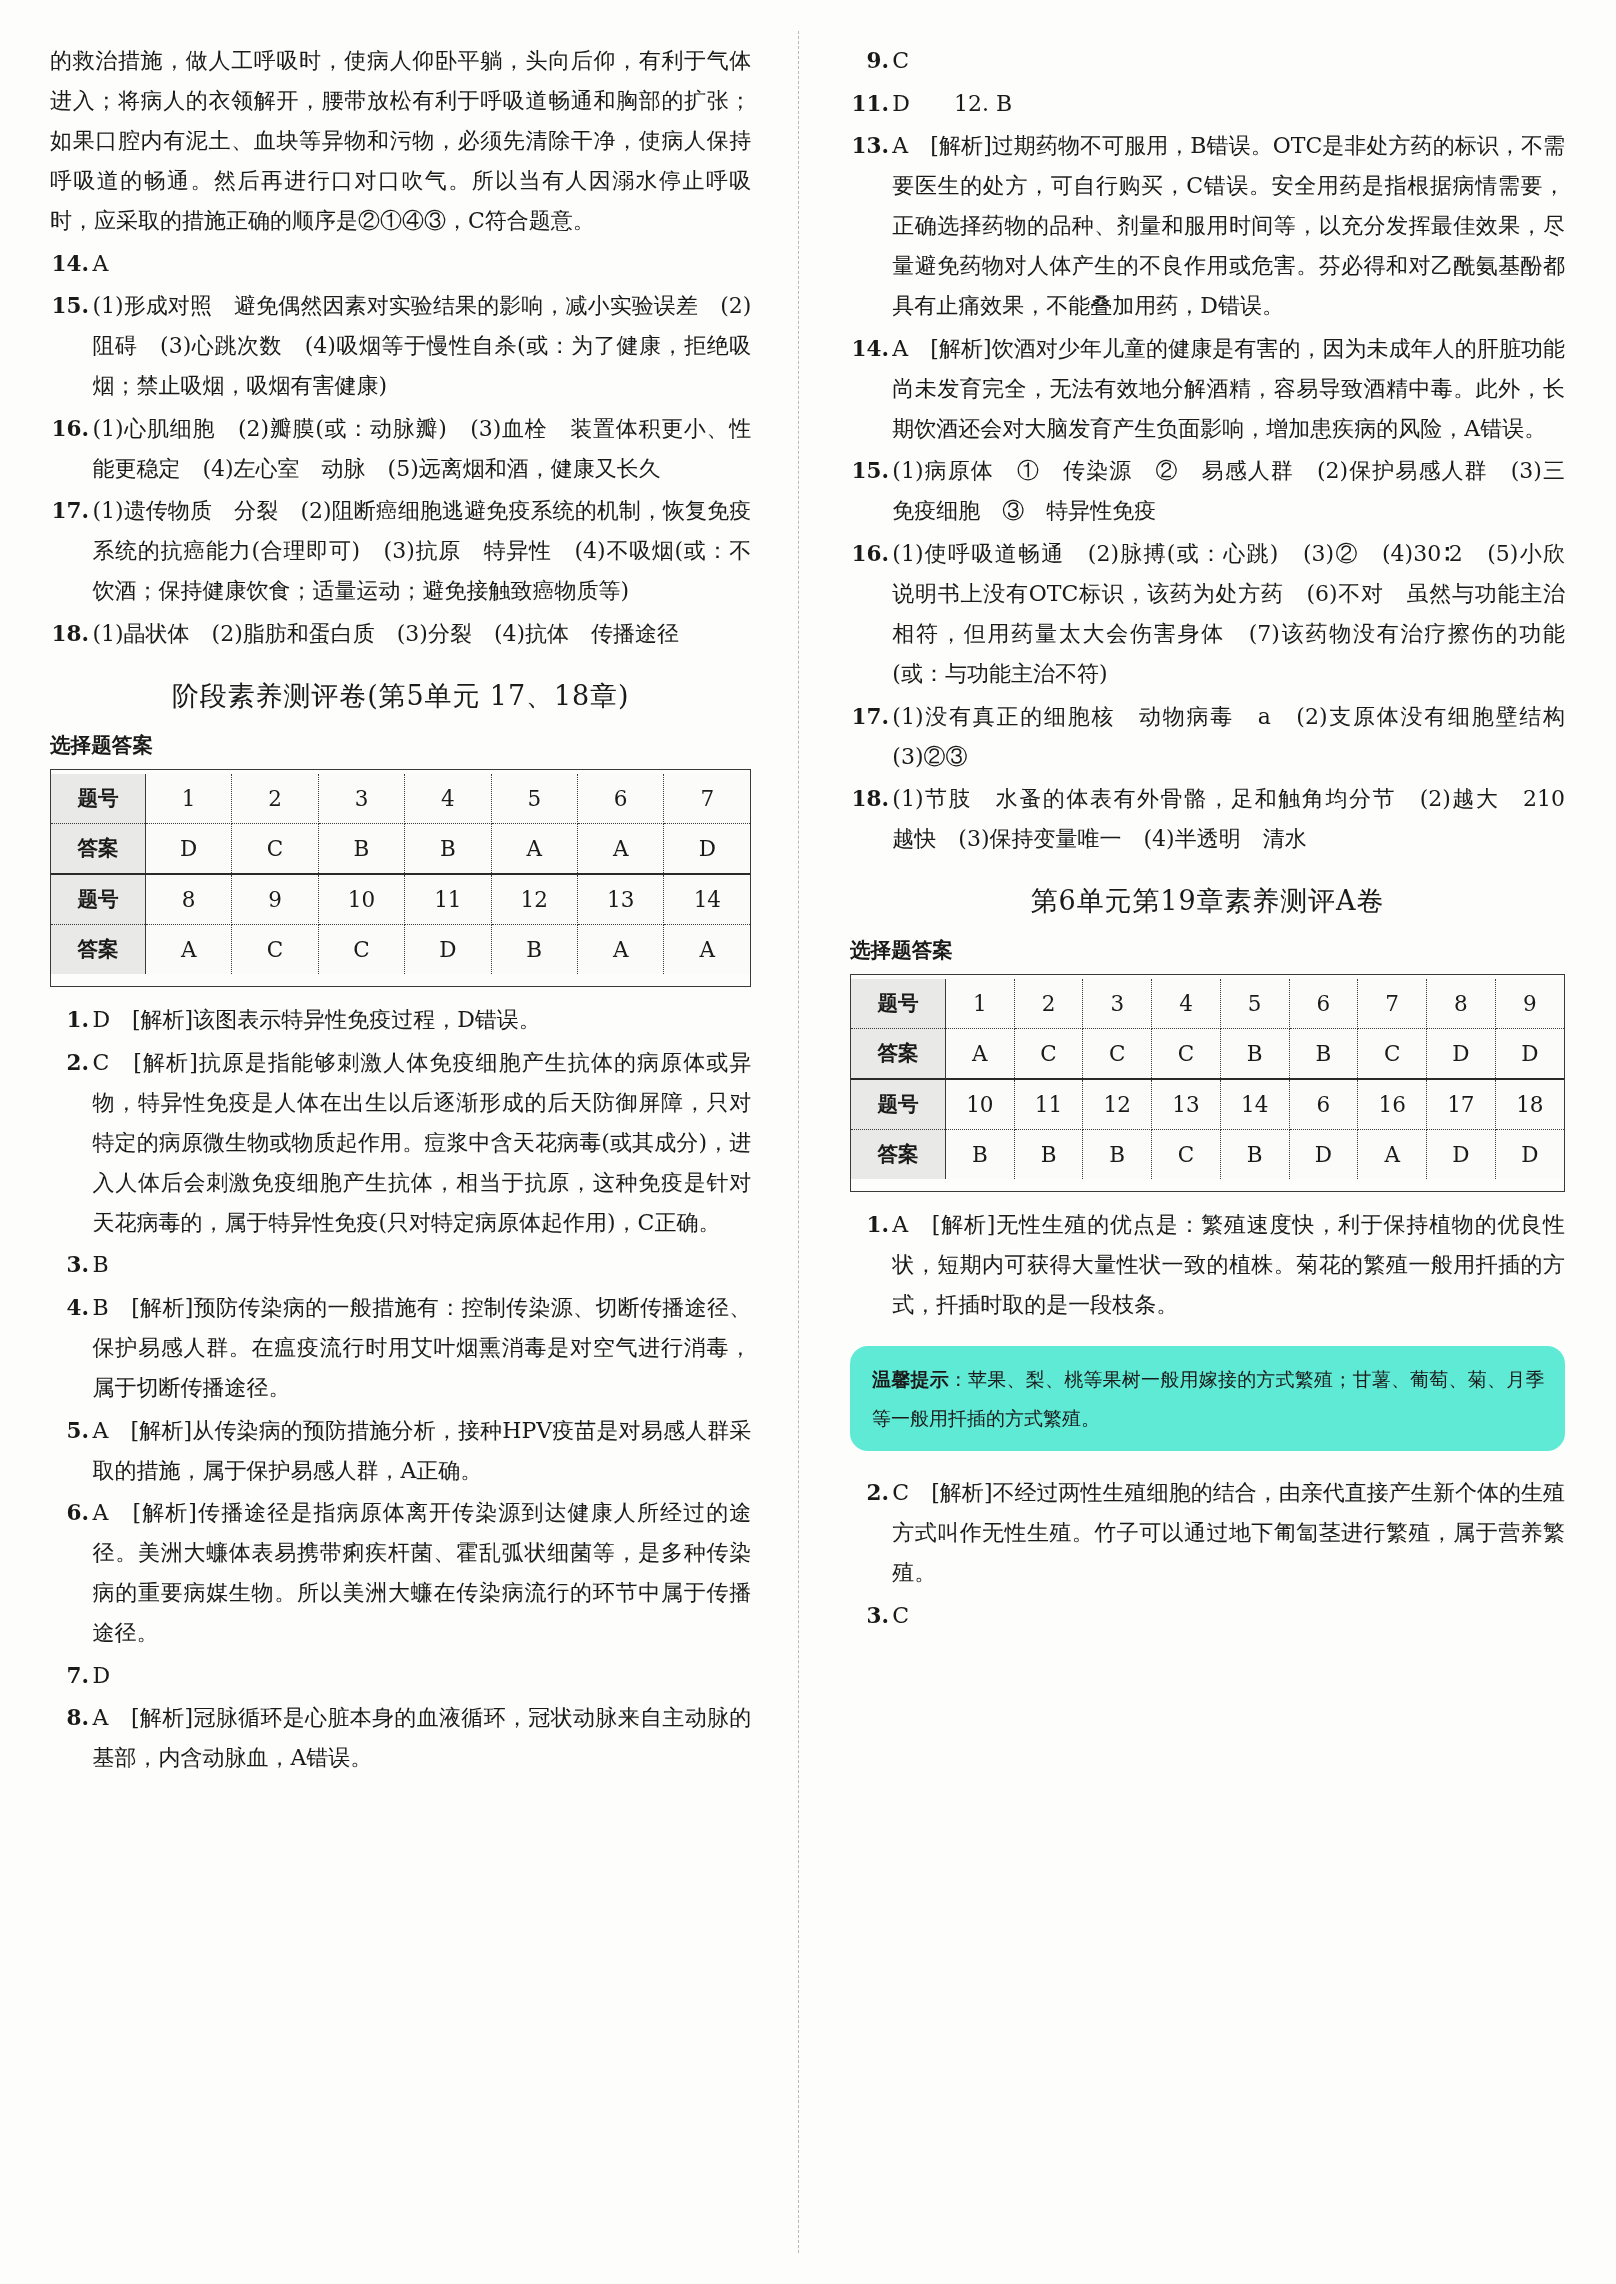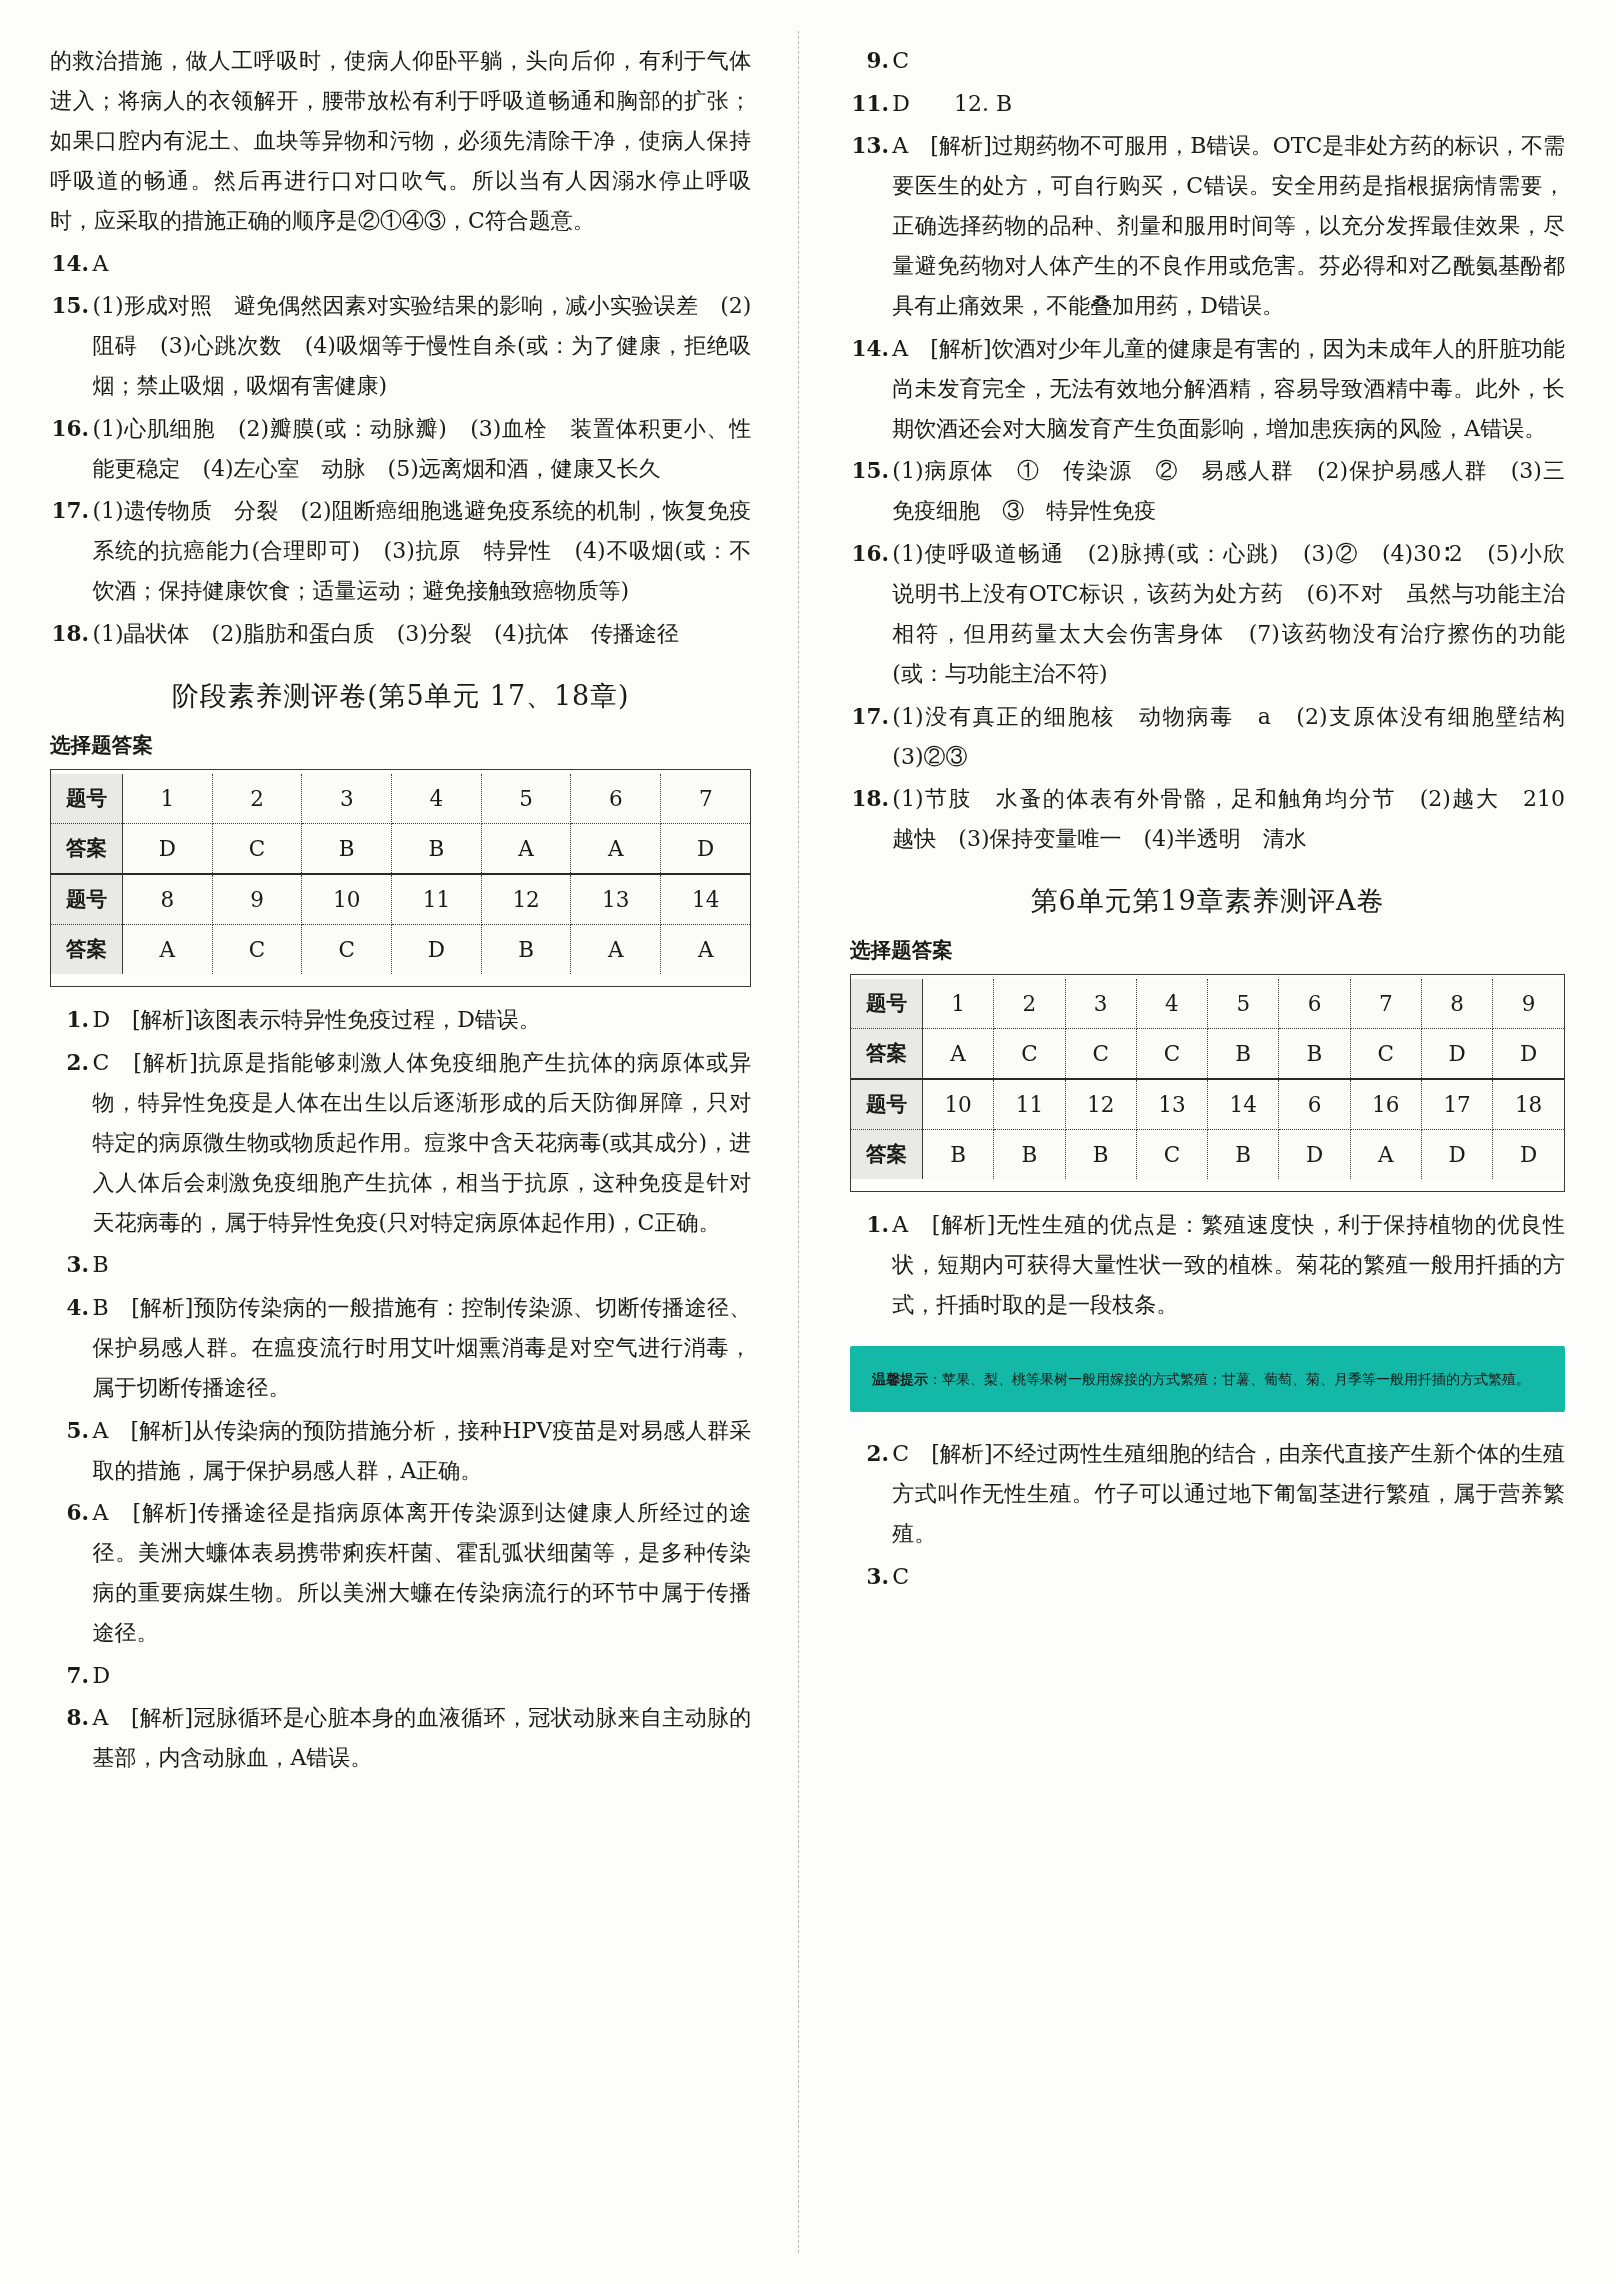--- a/index.html
+++ b/index.html
@@ -111,46 +111,46 @@
     font-size: 21.5px;
     height: 49px;
     padding: 0;
     background: #fbfbf9;
   }
   table.ans-table td.hdr {
     font-weight: bold;
     font-family: "DejaVu Sans", "Liberation Sans", sans-serif;
     font-size: 20.6px;
     background: #e9e9e7;
-    width: 71px;
+    width: 94px;
     border-right: 0.9px solid #3a3a3a;
   }
   table.ans-table td:last-child {
     border-right: none;
   }
   table.ans-table tr.block-end td {
     border-bottom: 2.6px double #2a2a2a;
   }
   table.ans-table tr.last-row td {
     border-bottom: none;
   }
   .tbl-wrap {
     border: 0.9px solid #3a3a3a;
     border-left: 0.9px solid #3a3a3a;
     margin: 5.2px 0 13.7px 0;
   }
 
   
   .tip-box {
-    background: #14b8a6;
-    border-radius: 2px;
+    background: #5eead4;
+    border-radius: 18px;
     padding: 13.7px 20.6px 13.7px 22px;
     margin: 20.6px 0 22px 0;
     font-family: "DejaVu Sans", "Liberation Sans", sans-serif;
-    font-size: 14px;
+    font-size: 19px;
     line-height: 39px;
     text-align: justify;
     text-justify: inter-ideograph;
     word-break: break-all;
   }
   .tip-box .tip-lbl {
     font-weight: bold;
   }
 </style>
 </head>

